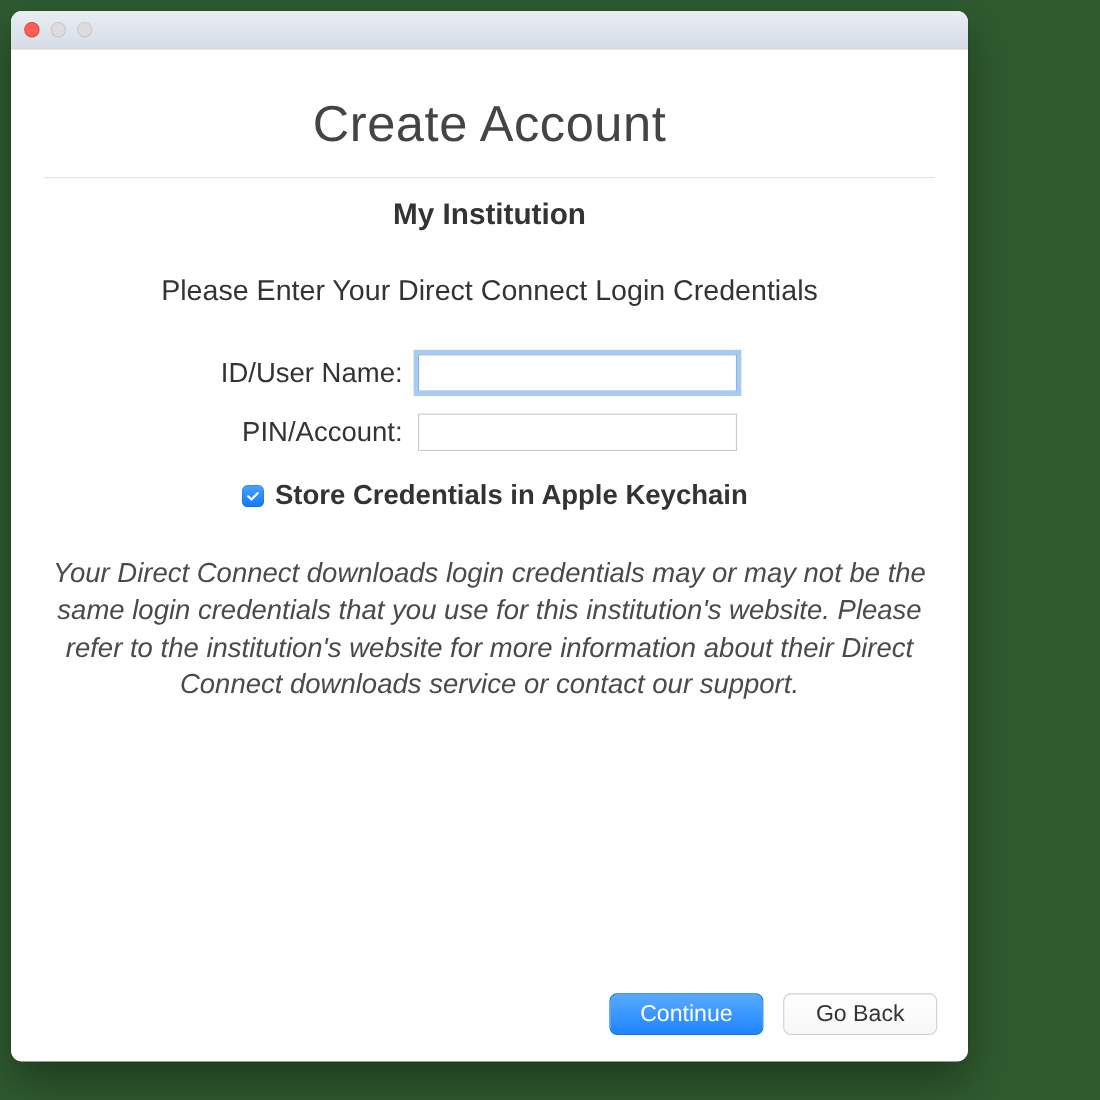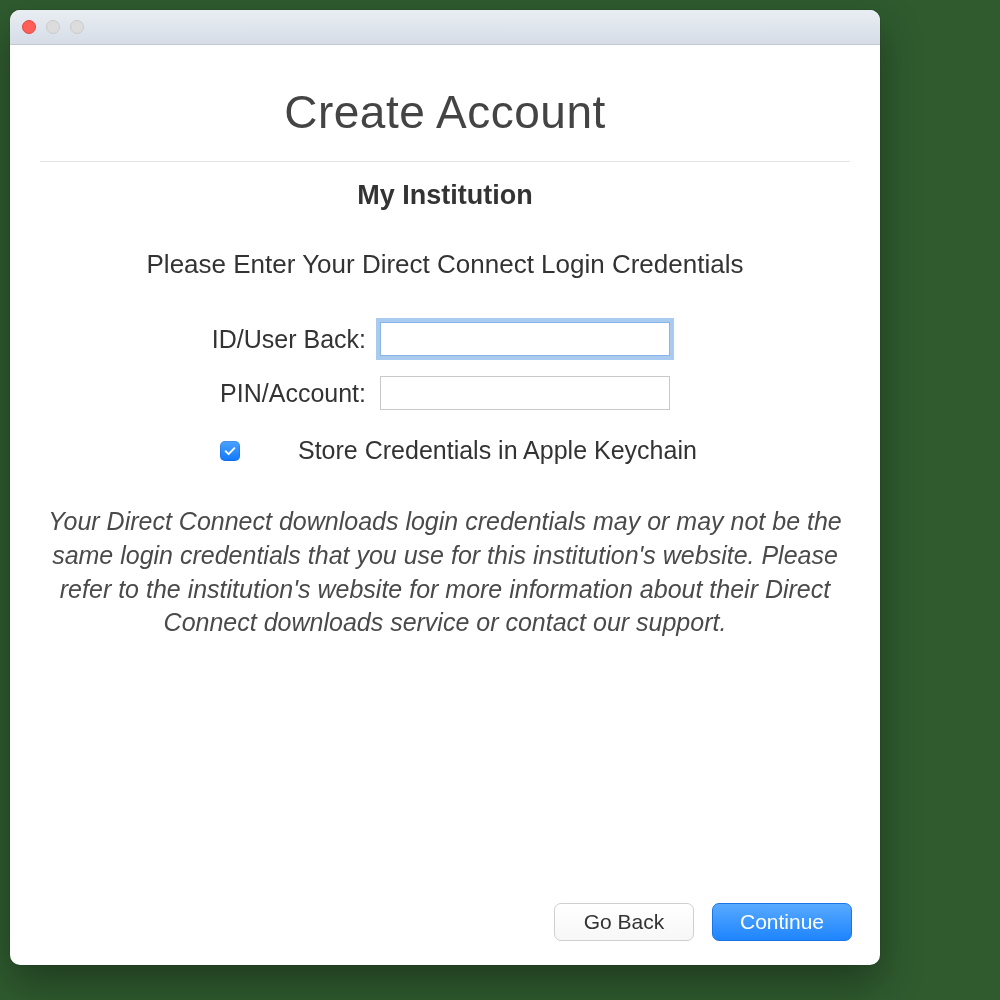--- a/index.html
+++ b/index.html
@@ -120,23 +120,22 @@
     background: linear-gradient(to bottom, #4aa3ff 0%, #1178ff 100%);
     display: flex;
     align-items: center;
     justify-content: center;
     box-shadow: inset 0 0 0 1px rgba(0,0,0,0.1);
     flex-shrink: 0;
   }
   .chk svg { width: 14px; height: 14px; }
   .chk-label {
     font-size: 25px;
-    font-weight: 400;
-    color: #333;
-    margin-left: 48px;
+    font-weight: 700;
+    color: #333;
   }
 
   .note {
     font-size: 25px;
     line-height: 1.35;
     text-align: center;
     color: #4a4a4a;
     padding: 0 8px;
     font-style: italic;
   }
@@ -185,37 +184,37 @@
   </div>
 
   <div class="content">
 
     <div class="h-title">Create Account</div>
     <hr class="hr">
     <div class="subtitle">My Institution</div>
     <div class="prompt">Please Enter Your Direct Connect Login Credentials</div>
 
     <div class="form">
-      <div class="form-label">ID/User Back:</div>
+      <div class="form-label">ID/User Name:</div>
       <input type="text" class="text-input focused" value="" style="">
       <div class="form-label">PIN/Account:</div>
       <input type="password" class="text-input" value="" style="">
     </div>
 
     <div class="keychain-row">
       <div class="chk">
         <svg viewBox="0 0 16 16">
           <path d="M3 8.2 L6.4 11.6 L13 4.8" stroke="#fff" stroke-width="2.2" fill="none" stroke-linecap="round" stroke-linejoin="round"></path>
         </svg>
       </div>
       <div class="chk-label">Store Credentials in Apple Keychain</div>
     </div>
 
     <div class="note">Your Direct Connect downloads login credentials may or may not be the same login credentials that you use for this institution's website.  Please refer to the institution's website for more information about their Direct Connect downloads service or contact our support.</div>
 
   </div>
 
   <div class="footer">
+    <div class="btn btn-primary">Continue</div>
     <div class="btn btn-secondary">Go Back</div>
-    <div class="btn btn-primary">Continue</div>
   </div>
 
 </div>
 
 </body></html>

